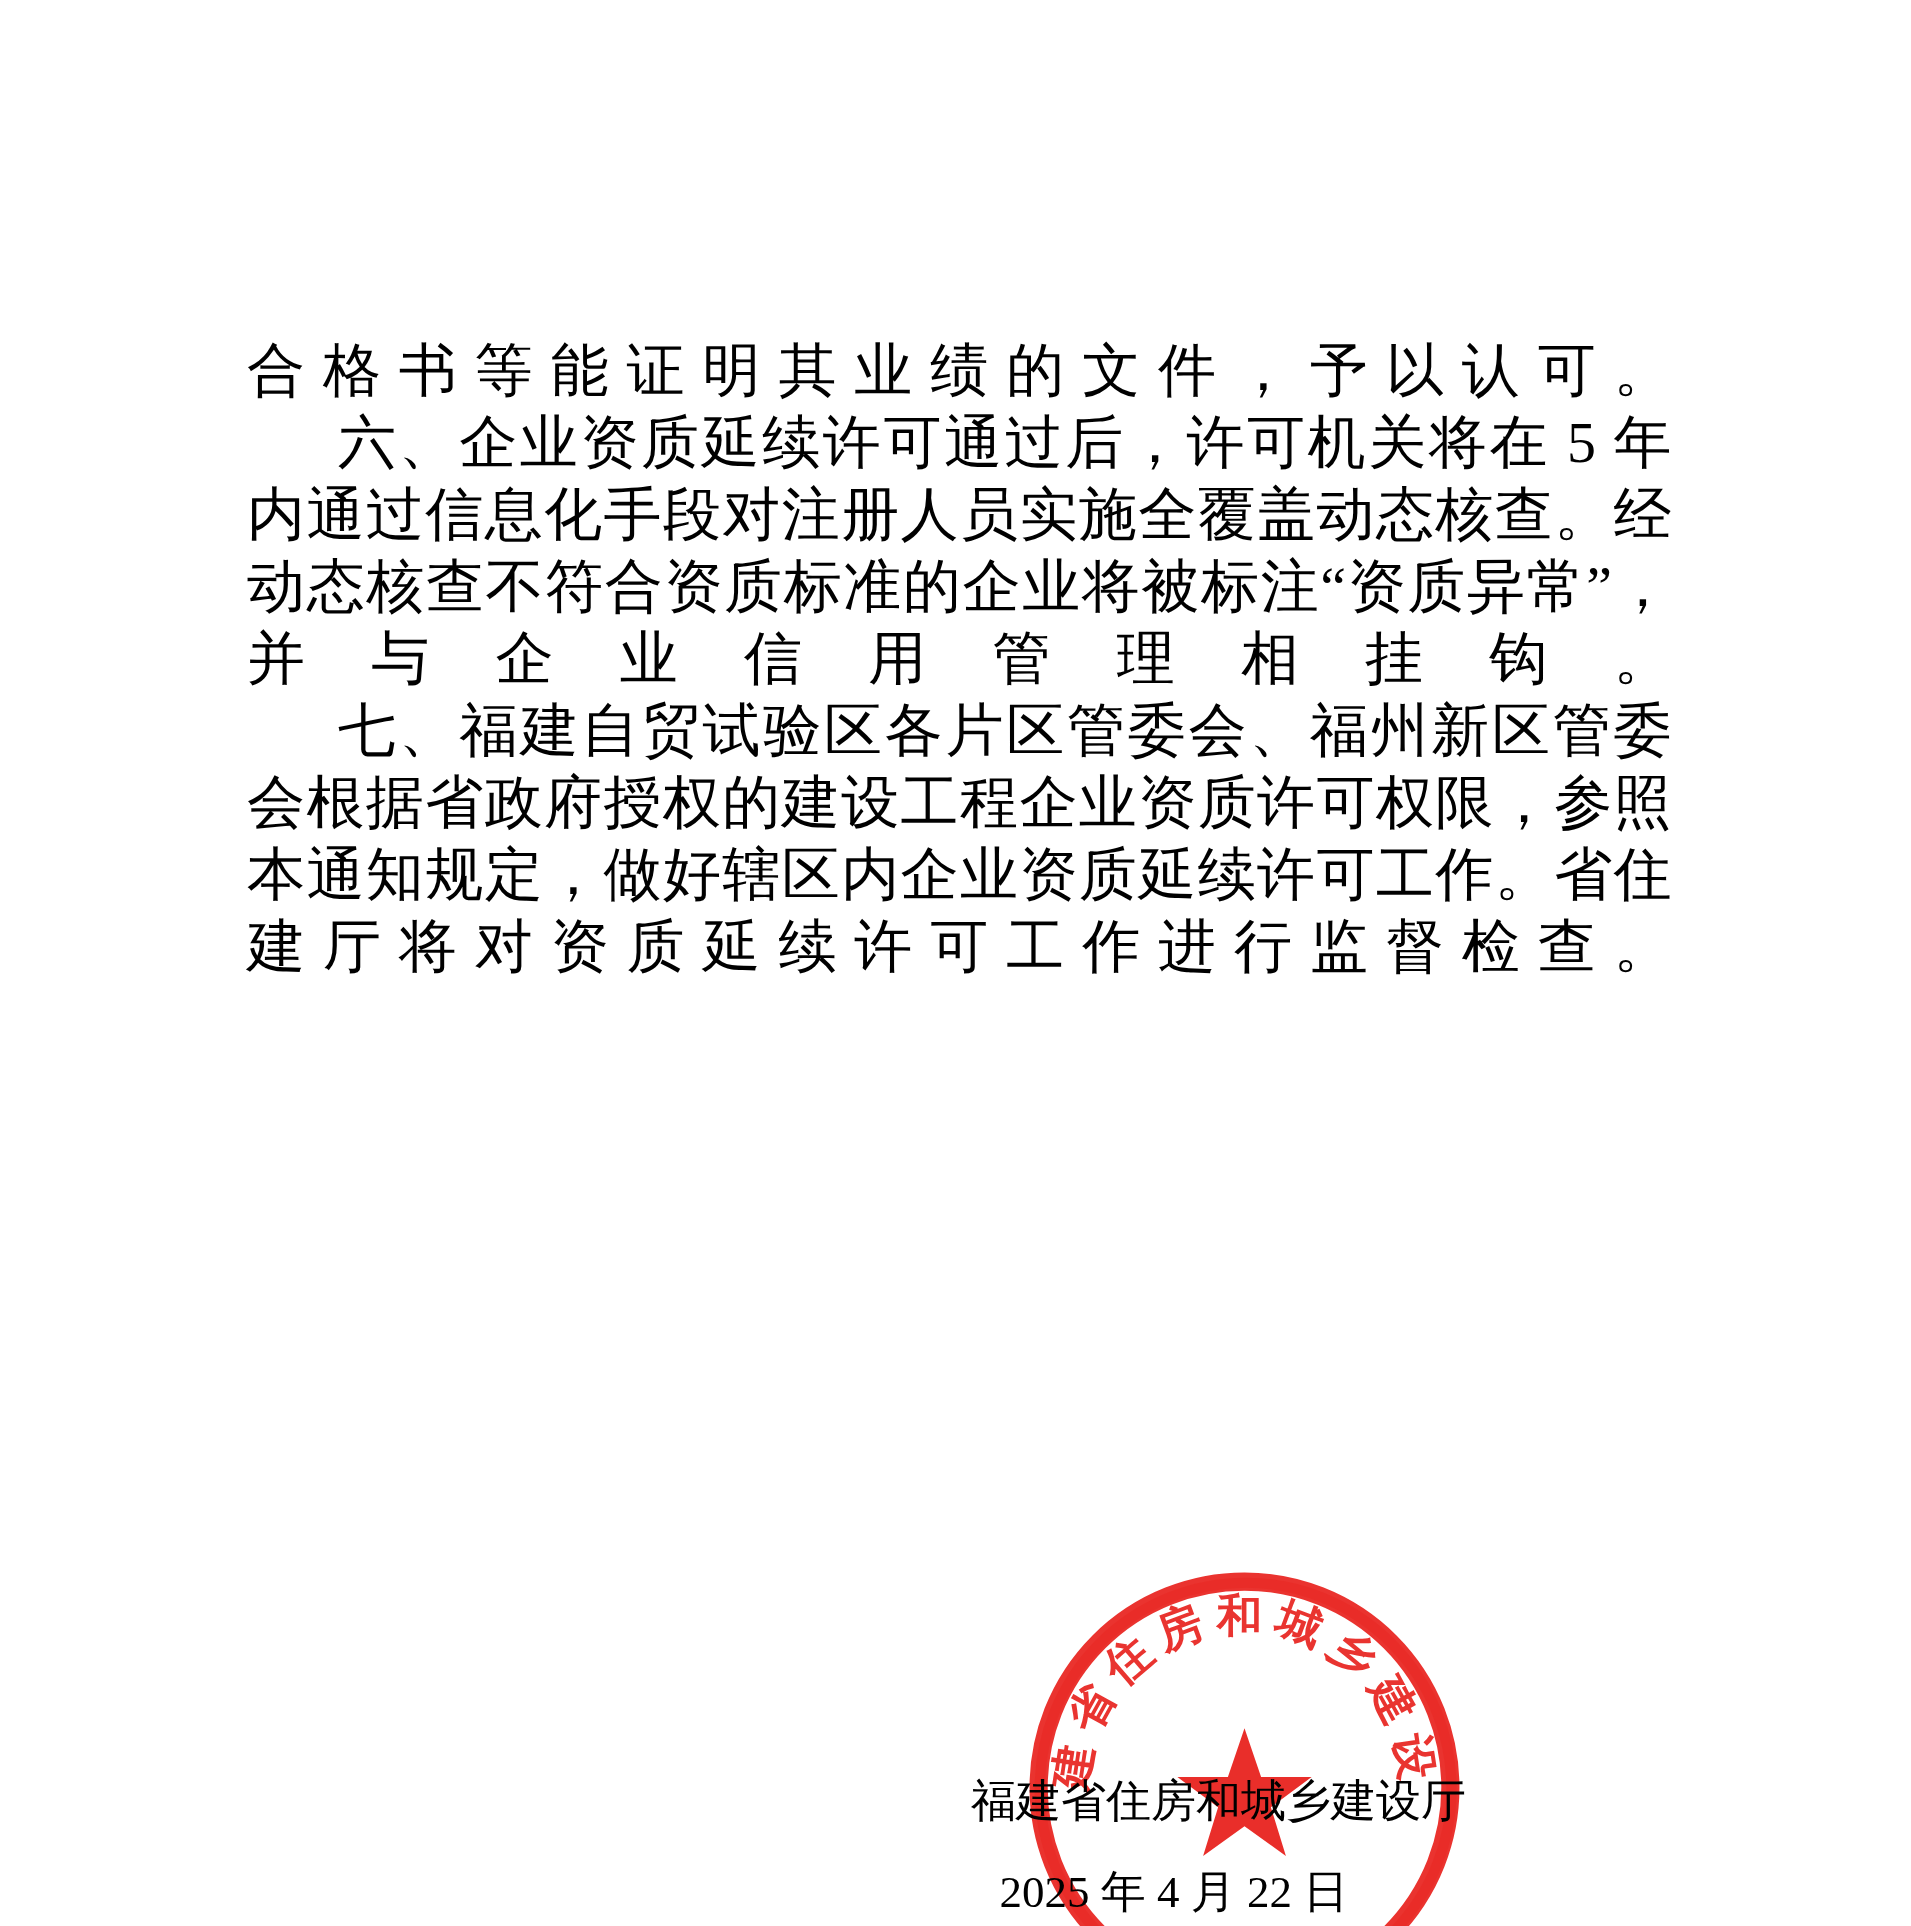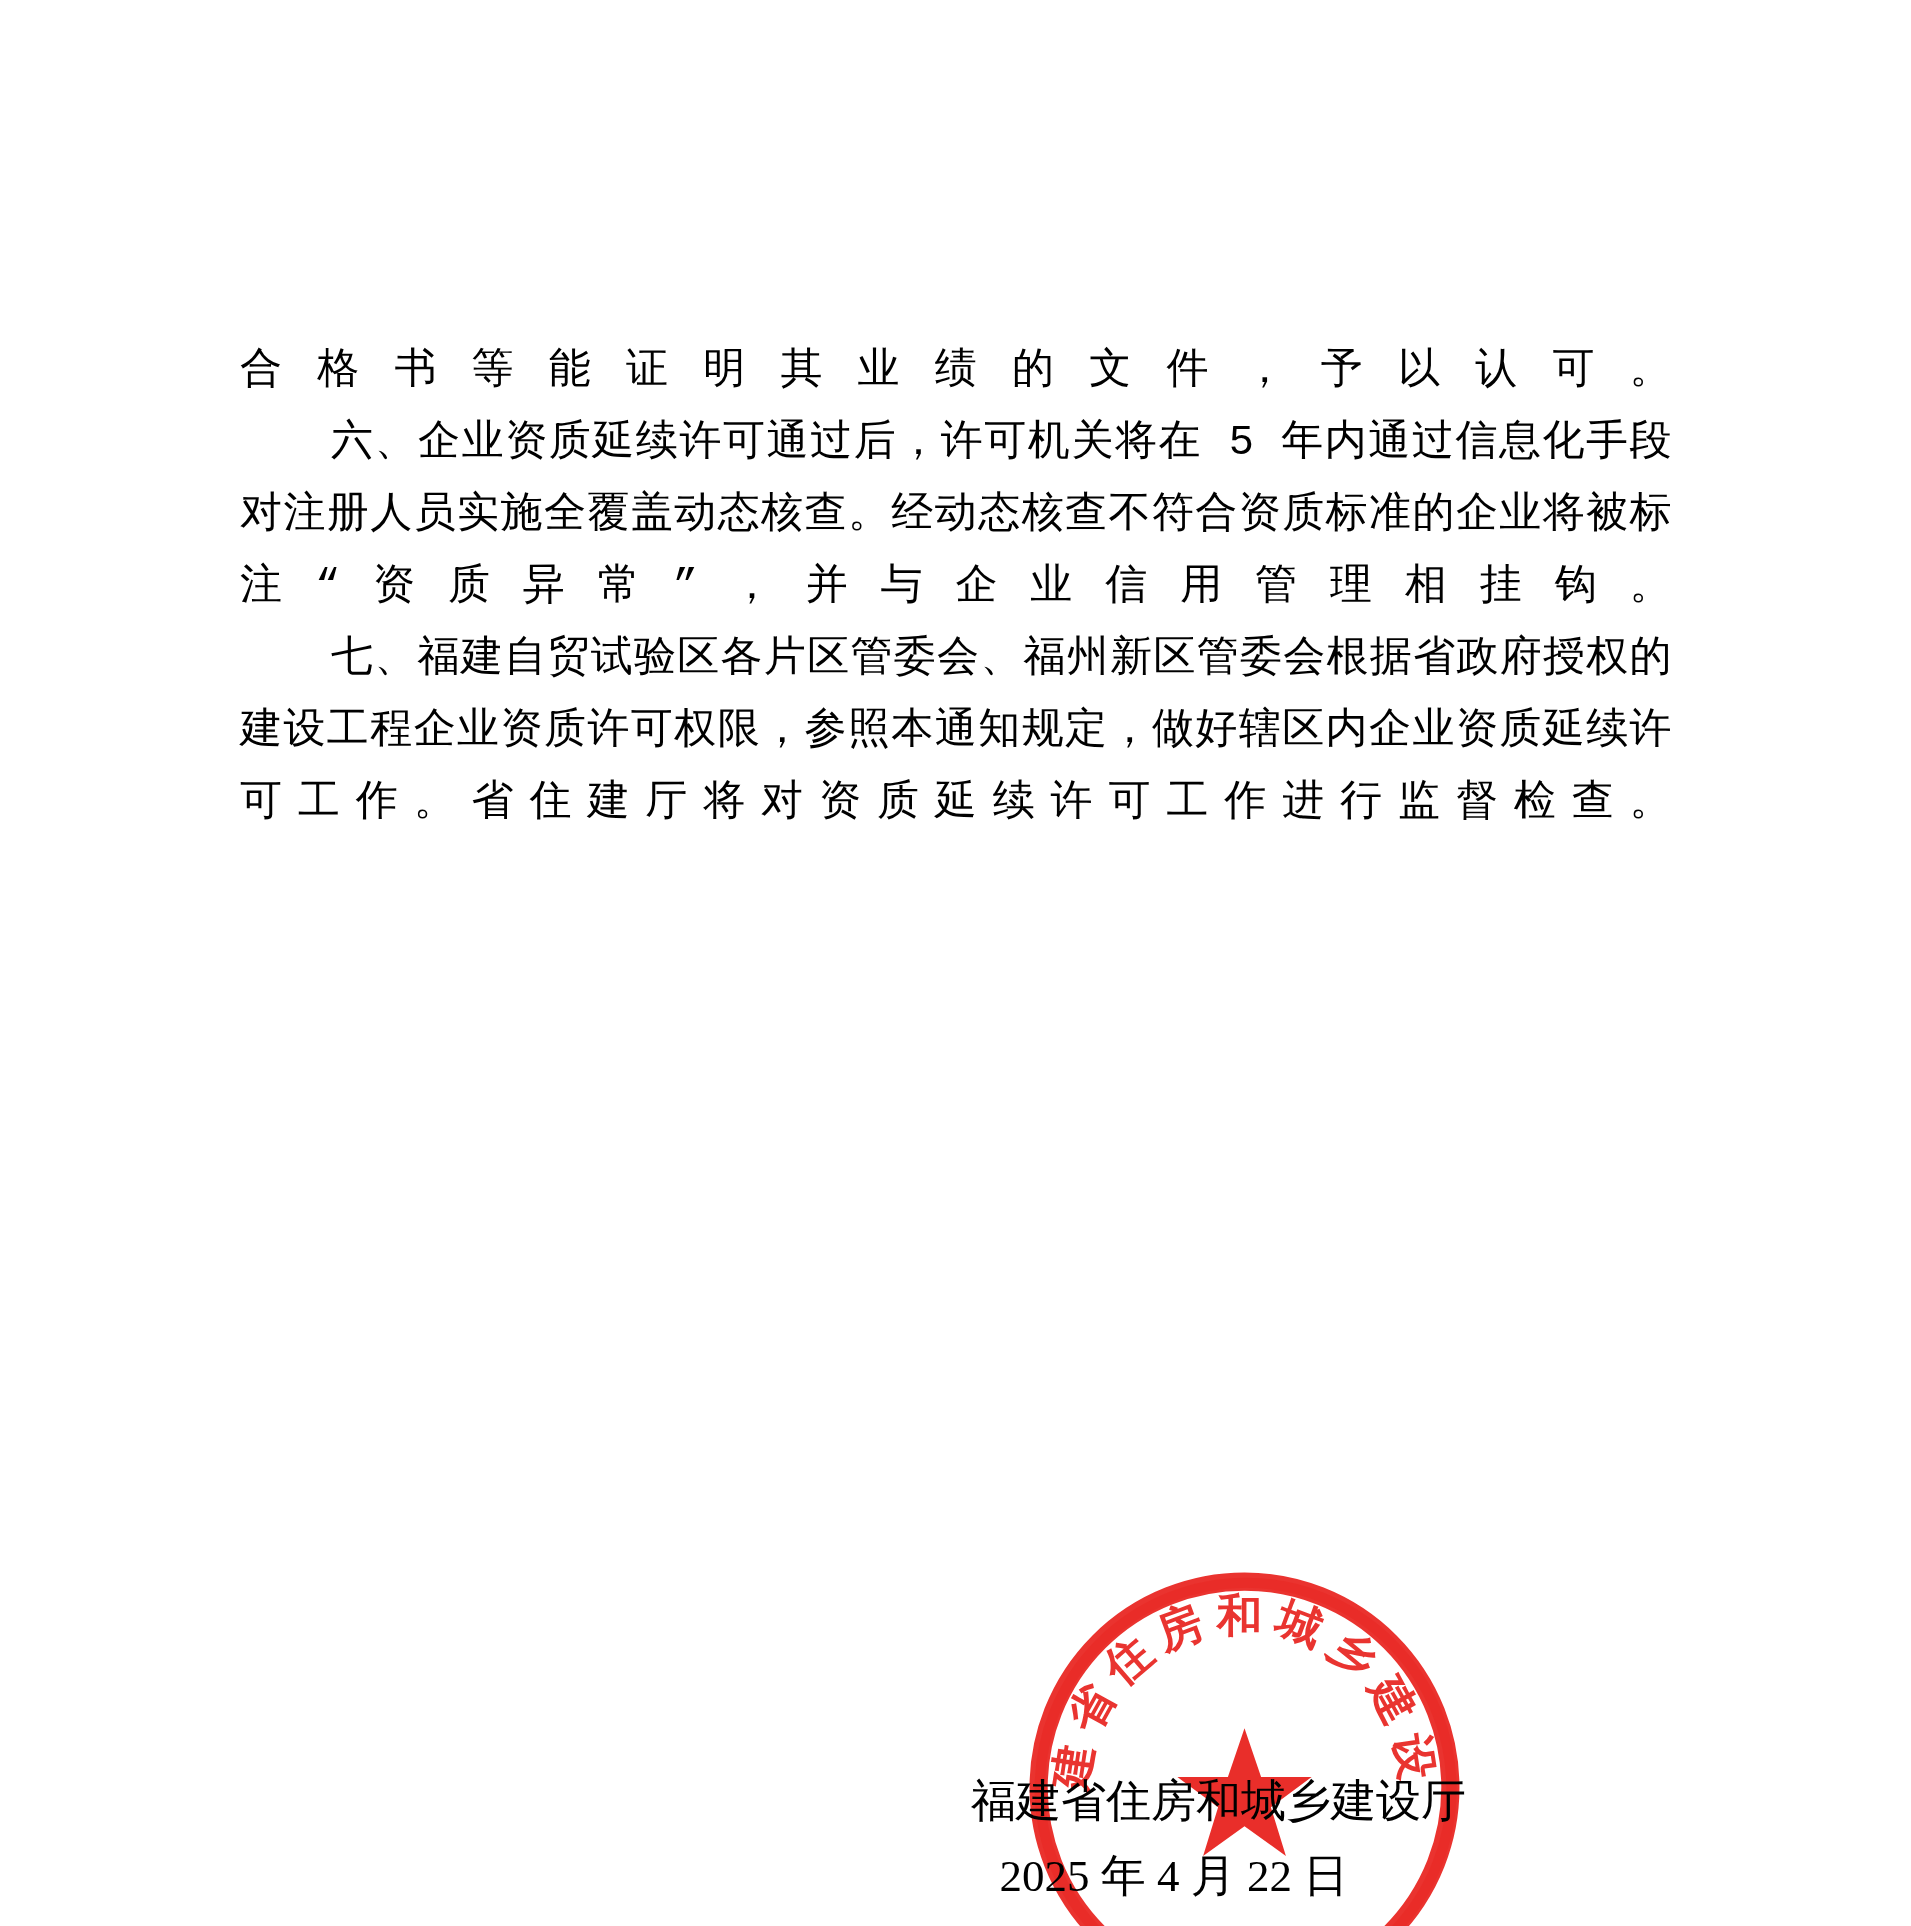--- a/index.html
+++ b/index.html
@@ -21,28 +21,28 @@
 
   
   #doc-body {
     position: absolute;
     left: 239px;
     top: 335px;
     width: 1433px;
   }
 
   .para {
-    margin: 0 0 0 1px;
-    font-size: 42px;
+    margin: 0 0 0 8px;
+    font-size: 58px;
     line-height: 72px;
     color: #000000;
     text-align: justify;
     text-justify: inter-character;
     letter-spacing: 0.4px;
-    font-family: Liberation Mono, monospace;
+    font-family: Liberation Serif, serif;
     white-space: normal;
   }
 
   .para.indent {
     text-indent: 91px;
   }
 
   
   .para.justify-all {
     text-align-last: justify;
@@ -60,21 +60,21 @@
   #sign-org {
     font-size: 45px;
     line-height: 58px;
     color: #000000;
     white-space: nowrap;
   }
   #sign-date {
     font-size: 45px;
     line-height: 58px;
     color: #000000;
-    margin-top: 17px;
+    margin-top: 33px;
     margin-left: 28.5px;
     white-space: nowrap;
   }
 
   
   #seal {
     position: absolute;
     left: 1017px;
     top: 1560px;
     width: 455px;

